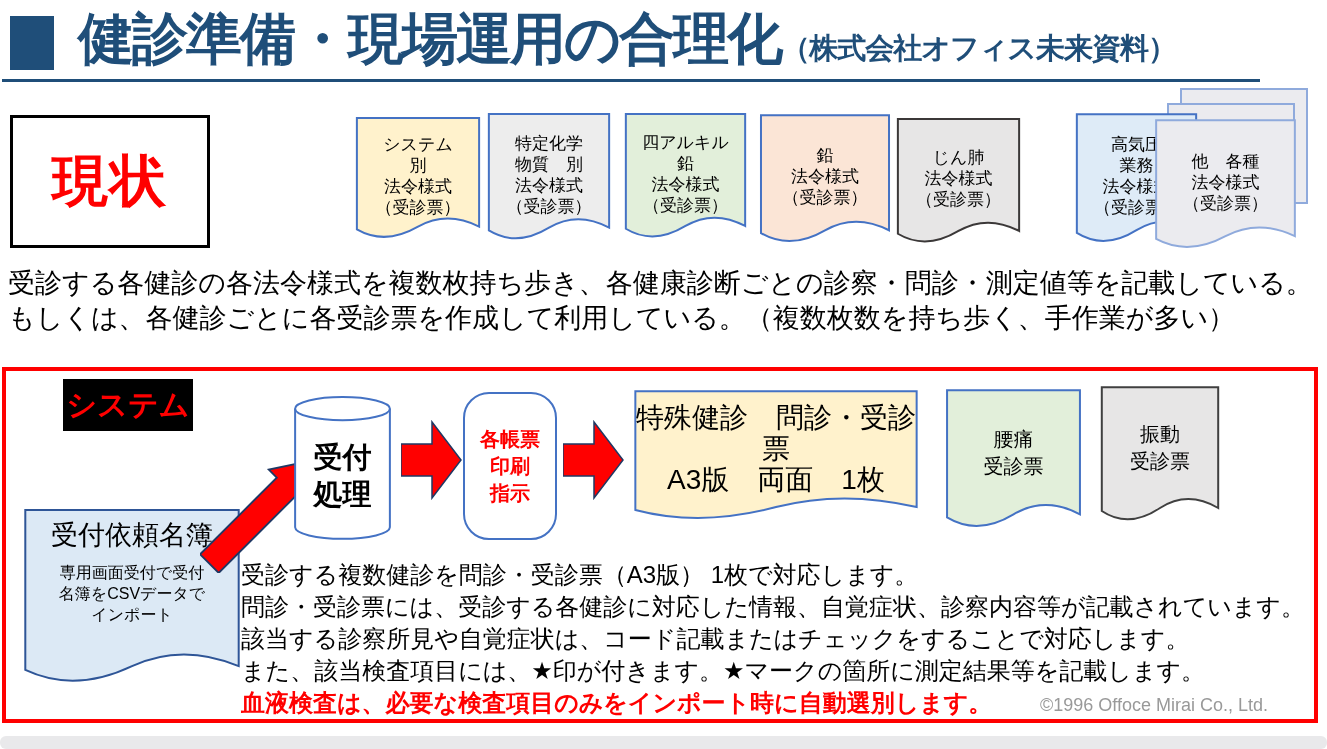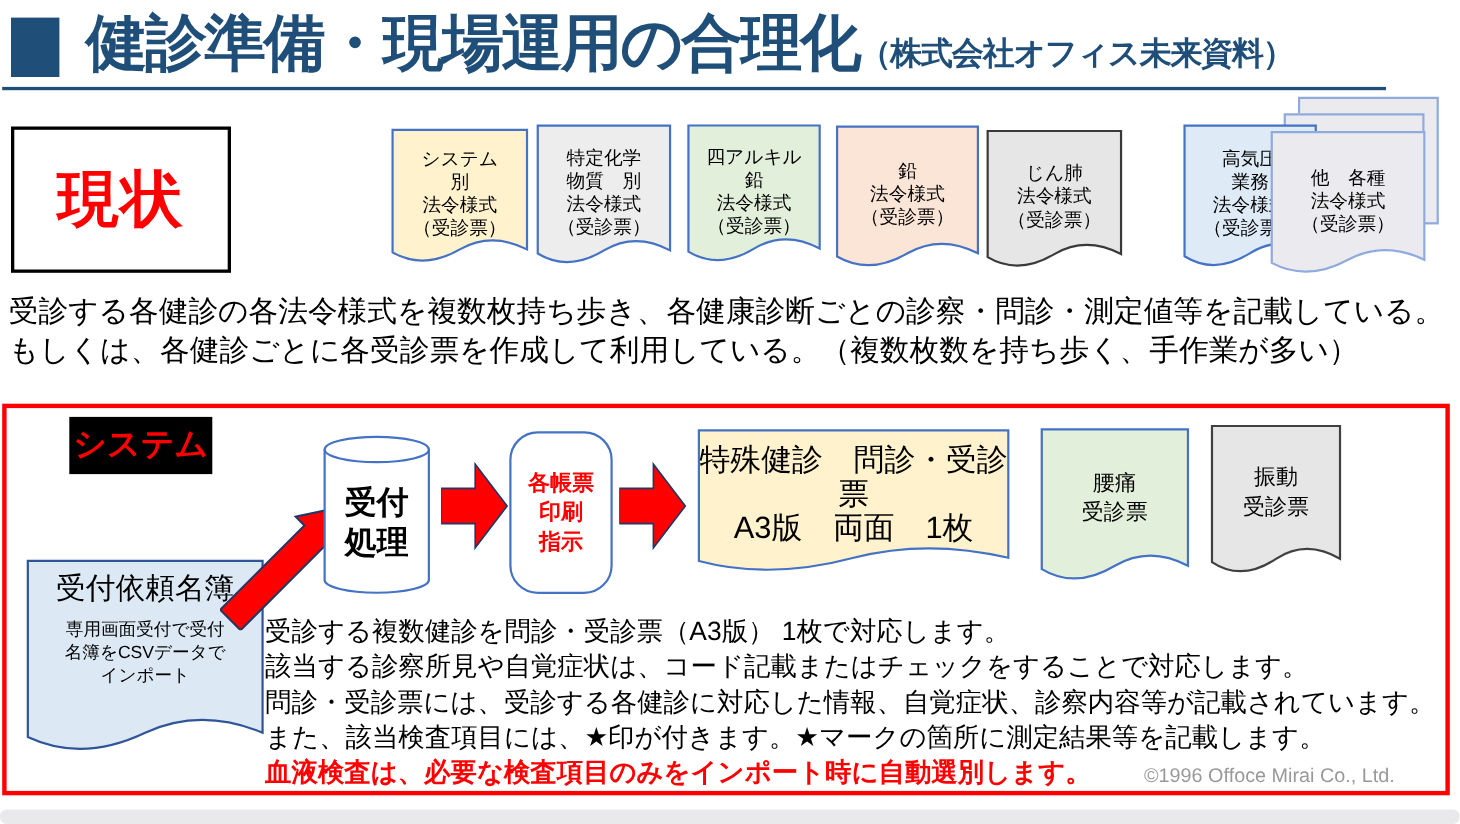--- a/index.html
+++ b/index.html
@@ -235,22 +235,22 @@
     <div class="doc d9">
       <svg viewBox="0 0 100 100" preserveAspectRatio="none">
           <use href="#docShape" fill="#E7E6E6" stroke="#404040"></use>
         </svg>
       <div class="doc-label">振動
 受診票</div>
     </div>
 
     <div class="sys-desc">
       <div>受診する複数健診を問診・受診票（A3版） 1枚で対応します。</div>
+      <div>問診・受診票には、受診する各健診に対応した情報、自覚症状、診察内容等が記載されています。</div>
       <div>該当する診察所見や自覚症状は、コード記載またはチェックをすることで対応します。</div>
-      <div>問診・受診票には、受診する各健診に対応した情報、自覚症状、診察内容等が記載されています。</div>
       <div>また、該当検査項目には、★印が付きます。★マークの箇所に測定結果等を記載します。</div>
       <div class="sys-desc-red">血液検査は、必要な検査項目のみをインポート時に自動選別します。</div>
     </div>
 
     <div class="copyright">©1996 Offoce Mirai Co., Ltd.</div>
   </div>
 
   <div class="footer-bar"></div>
 
 </div>

